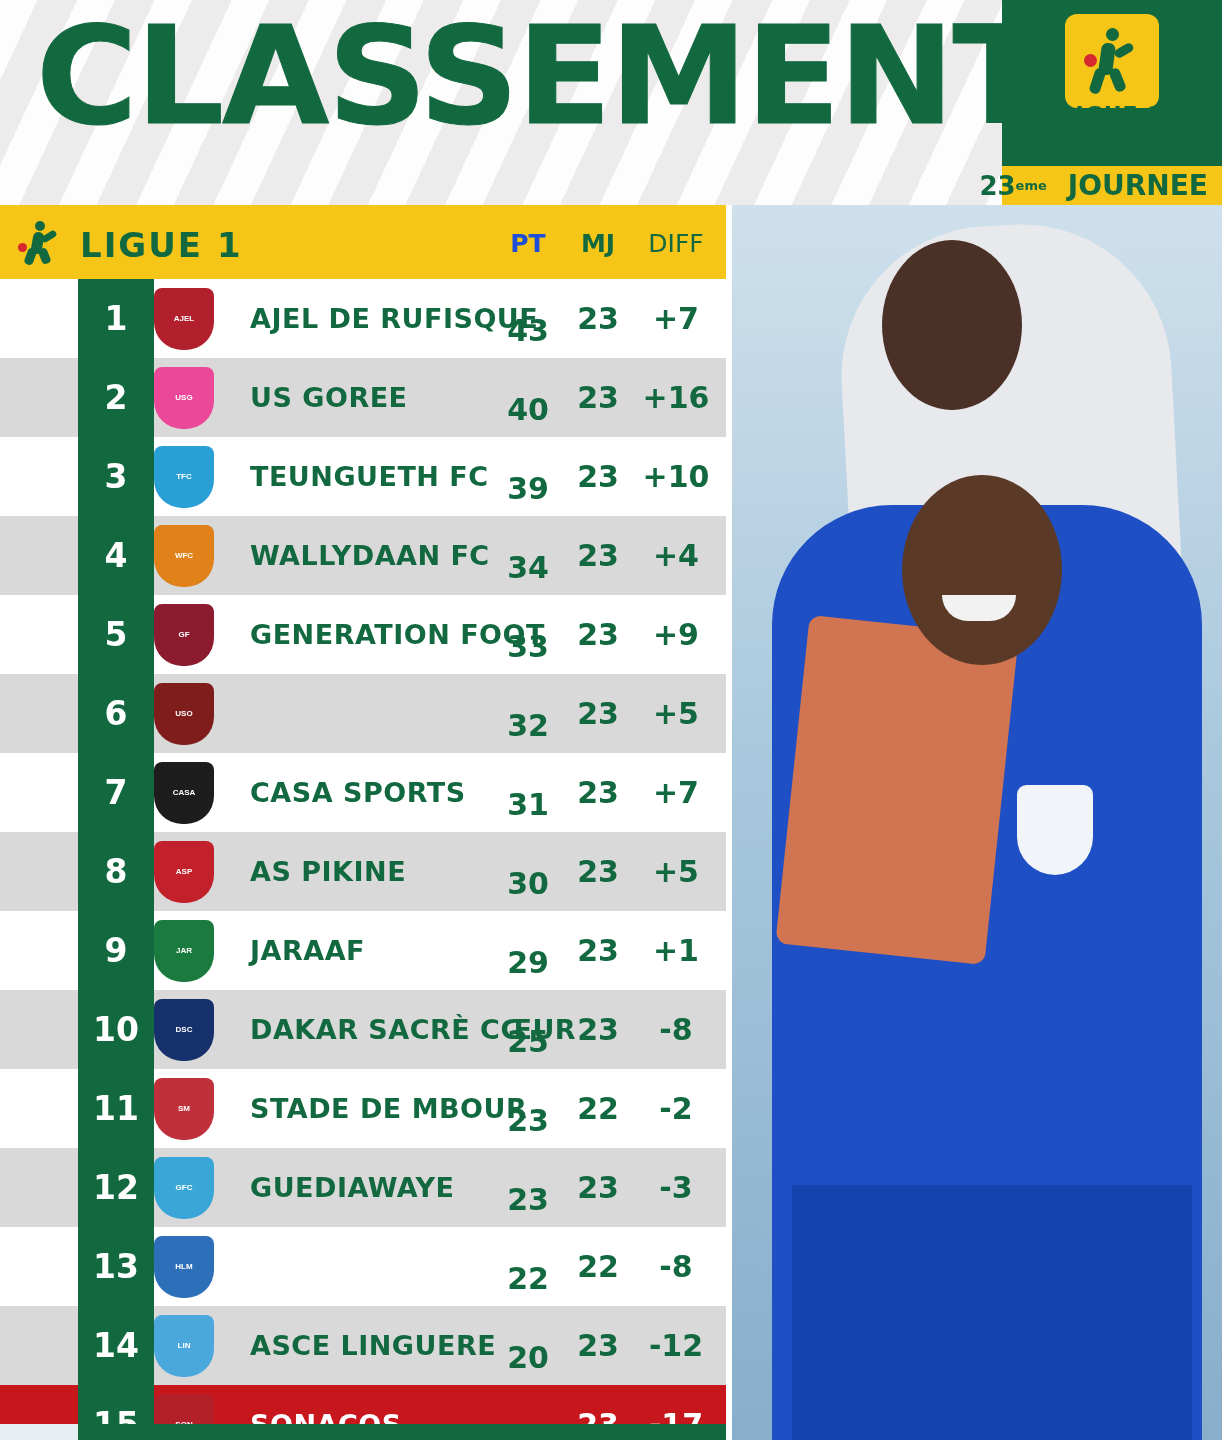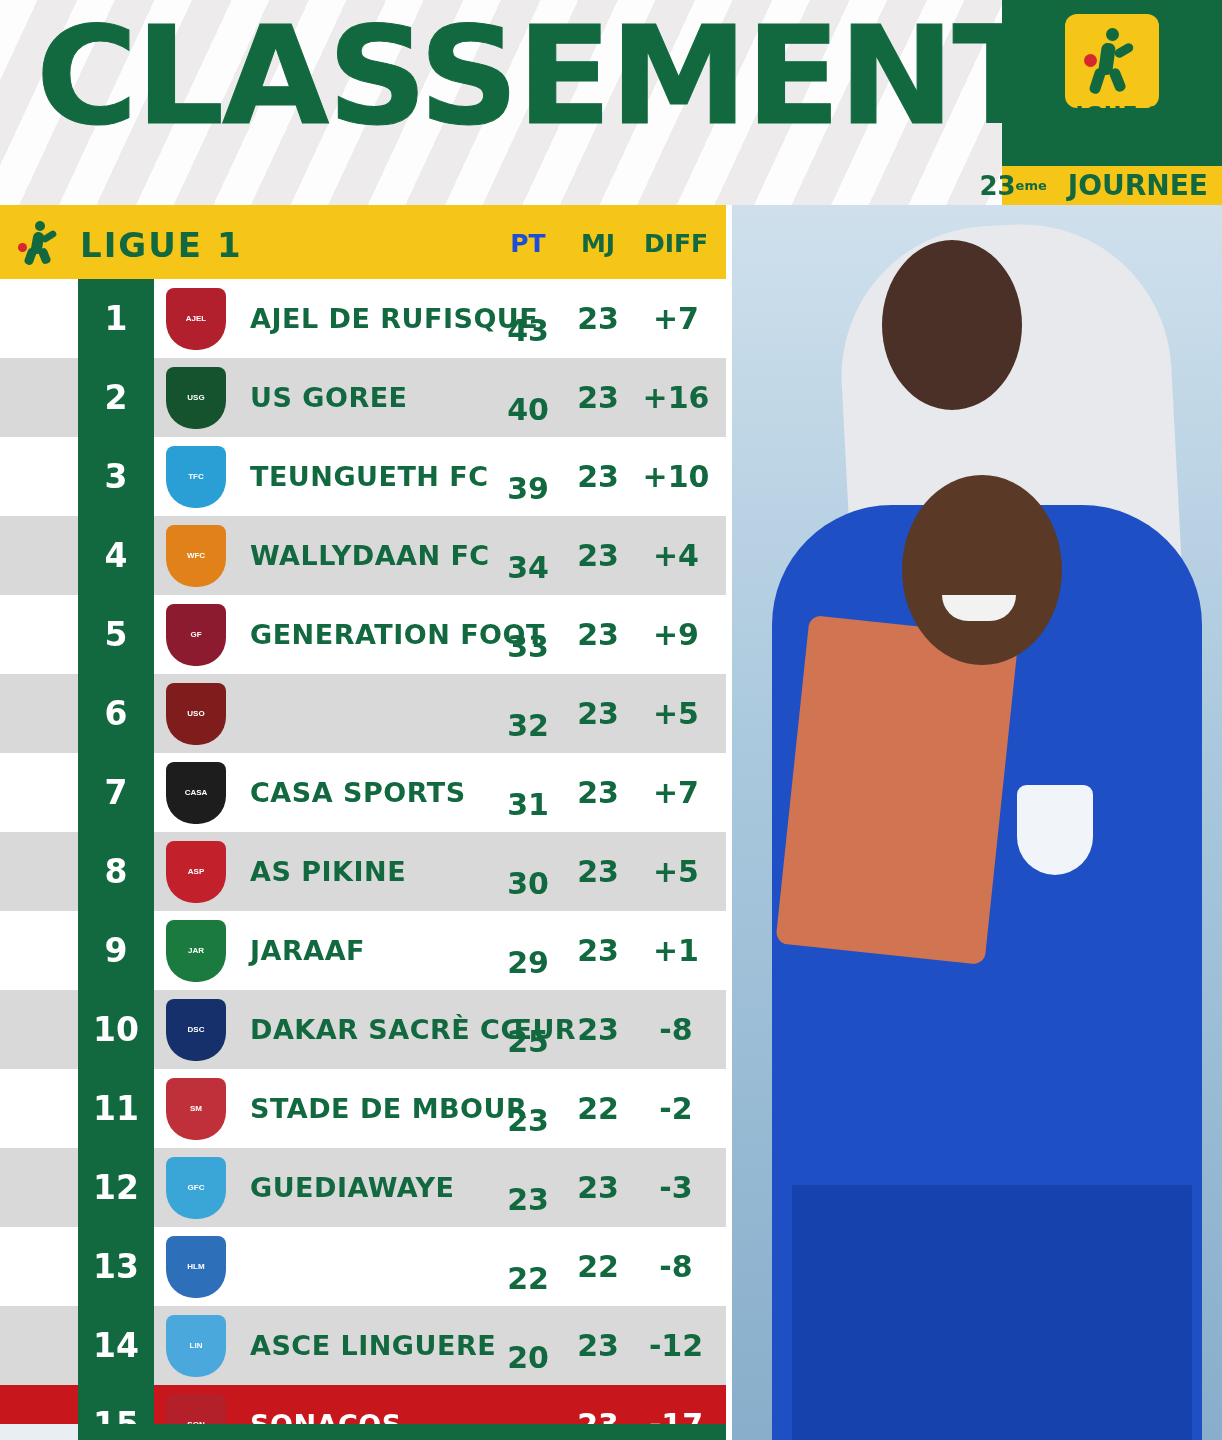--- a/index.html
+++ b/index.html
@@ -188,37 +188,37 @@
   .lg-fig .l2{position:absolute;left:24px;top:29px;width:9px;height:16px;border-radius:4px;background:#12693f;transform:rotate(-22deg);}
   .lg-fig .a{position:absolute;left:25px;top:14px;width:16px;height:7px;border-radius:4px;background:#12693f;transform:rotate(-32deg);}
   .lg-fig .d{position:absolute;left:2px;top:24px;width:9px;height:9px;border-radius:50%;background:#d7282f;}
   .thead .lg-name{
     position:absolute;left:80px;top:20px;
     font-size:34px;font-weight:bold;color:#12693f;letter-spacing:2px;
     font-family:"DejaVu Sans", sans-serif;
   }
   .col-pt{position:absolute;left:496px;top:24px;width:64px;text-align:center;font-size:25px;font-weight:bold;color:#1d4ed8;font-family:"DejaVu Sans",sans-serif;}
   .col-mj{position:absolute;left:566px;top:24px;width:64px;text-align:center;font-size:25px;font-weight:bold;color:#12693f;font-family:"DejaVu Sans",sans-serif;}
-  .col-diff{position:absolute;left:638px;top:24px;width:76px;text-align:center;font-size:25px;font-weight:bold;color:#12693f;font-family:"DejaVu Sans",sans-serif;}
+  .col-diff{position:absolute;left:638px;top:24px;width:76px;text-align:center;font-size:25px;font-weight:normal;color:#12693f;font-family:"DejaVu Sans",sans-serif;}
 
   .row{
     position:relative;height:79px;display:flex;align-items:center;
   }
   .row.odd{background:#ffffff;}
   .row.even{background:#d9d9d9;}
   .row.releg{background:#c8161d;}
   .rank-box{
     position:absolute;left:78px;top:0;width:76px;height:79px;
     background:#12693f;color:#ffffff;
     display:flex;align-items:center;justify-content:center;
     font-size:33px;font-weight:bold;font-family:"DejaVu Sans",sans-serif;
   }
   .row.releg .rank-box{background:#12693f;}
   .crest{
-    position:absolute;left:166px;top:9px;width:60px;height:62px;
+    position:absolute;left:154px;top:9px;width:60px;height:62px;
   }
   .crest .shield{
     width:100%;height:100%;
     border-radius:8px 8px 28px 28px;
     display:flex;align-items:center;justify-content:center;
     box-sizing:border-box;
     font-size:8px;font-weight:bold;color:#fff;text-align:center;line-height:1.05;
     overflow:hidden;
   }
   .team{
@@ -330,21 +330,21 @@
           </div>
         </div>
         <div class="team">AJEL DE RUFISQUE</div>
         <div class="pt">43</div>
         <div class="mj">23</div>
         <div class="diff">+7</div>
       </div>
       <div class="row even">
         <div class="rank-box">2</div>
         <div class="crest">
-          <div class="shield" style="background:#14532d">
+          <div class="shield" style="background:#ec4899">
             <span>USG</span>
           </div>
         </div>
         <div class="team">US GOREE</div>
         <div class="pt">40</div>
         <div class="mj">23</div>
         <div class="diff">+16</div>
       </div>
       <div class="row odd">
         <div class="rank-box">3</div>

